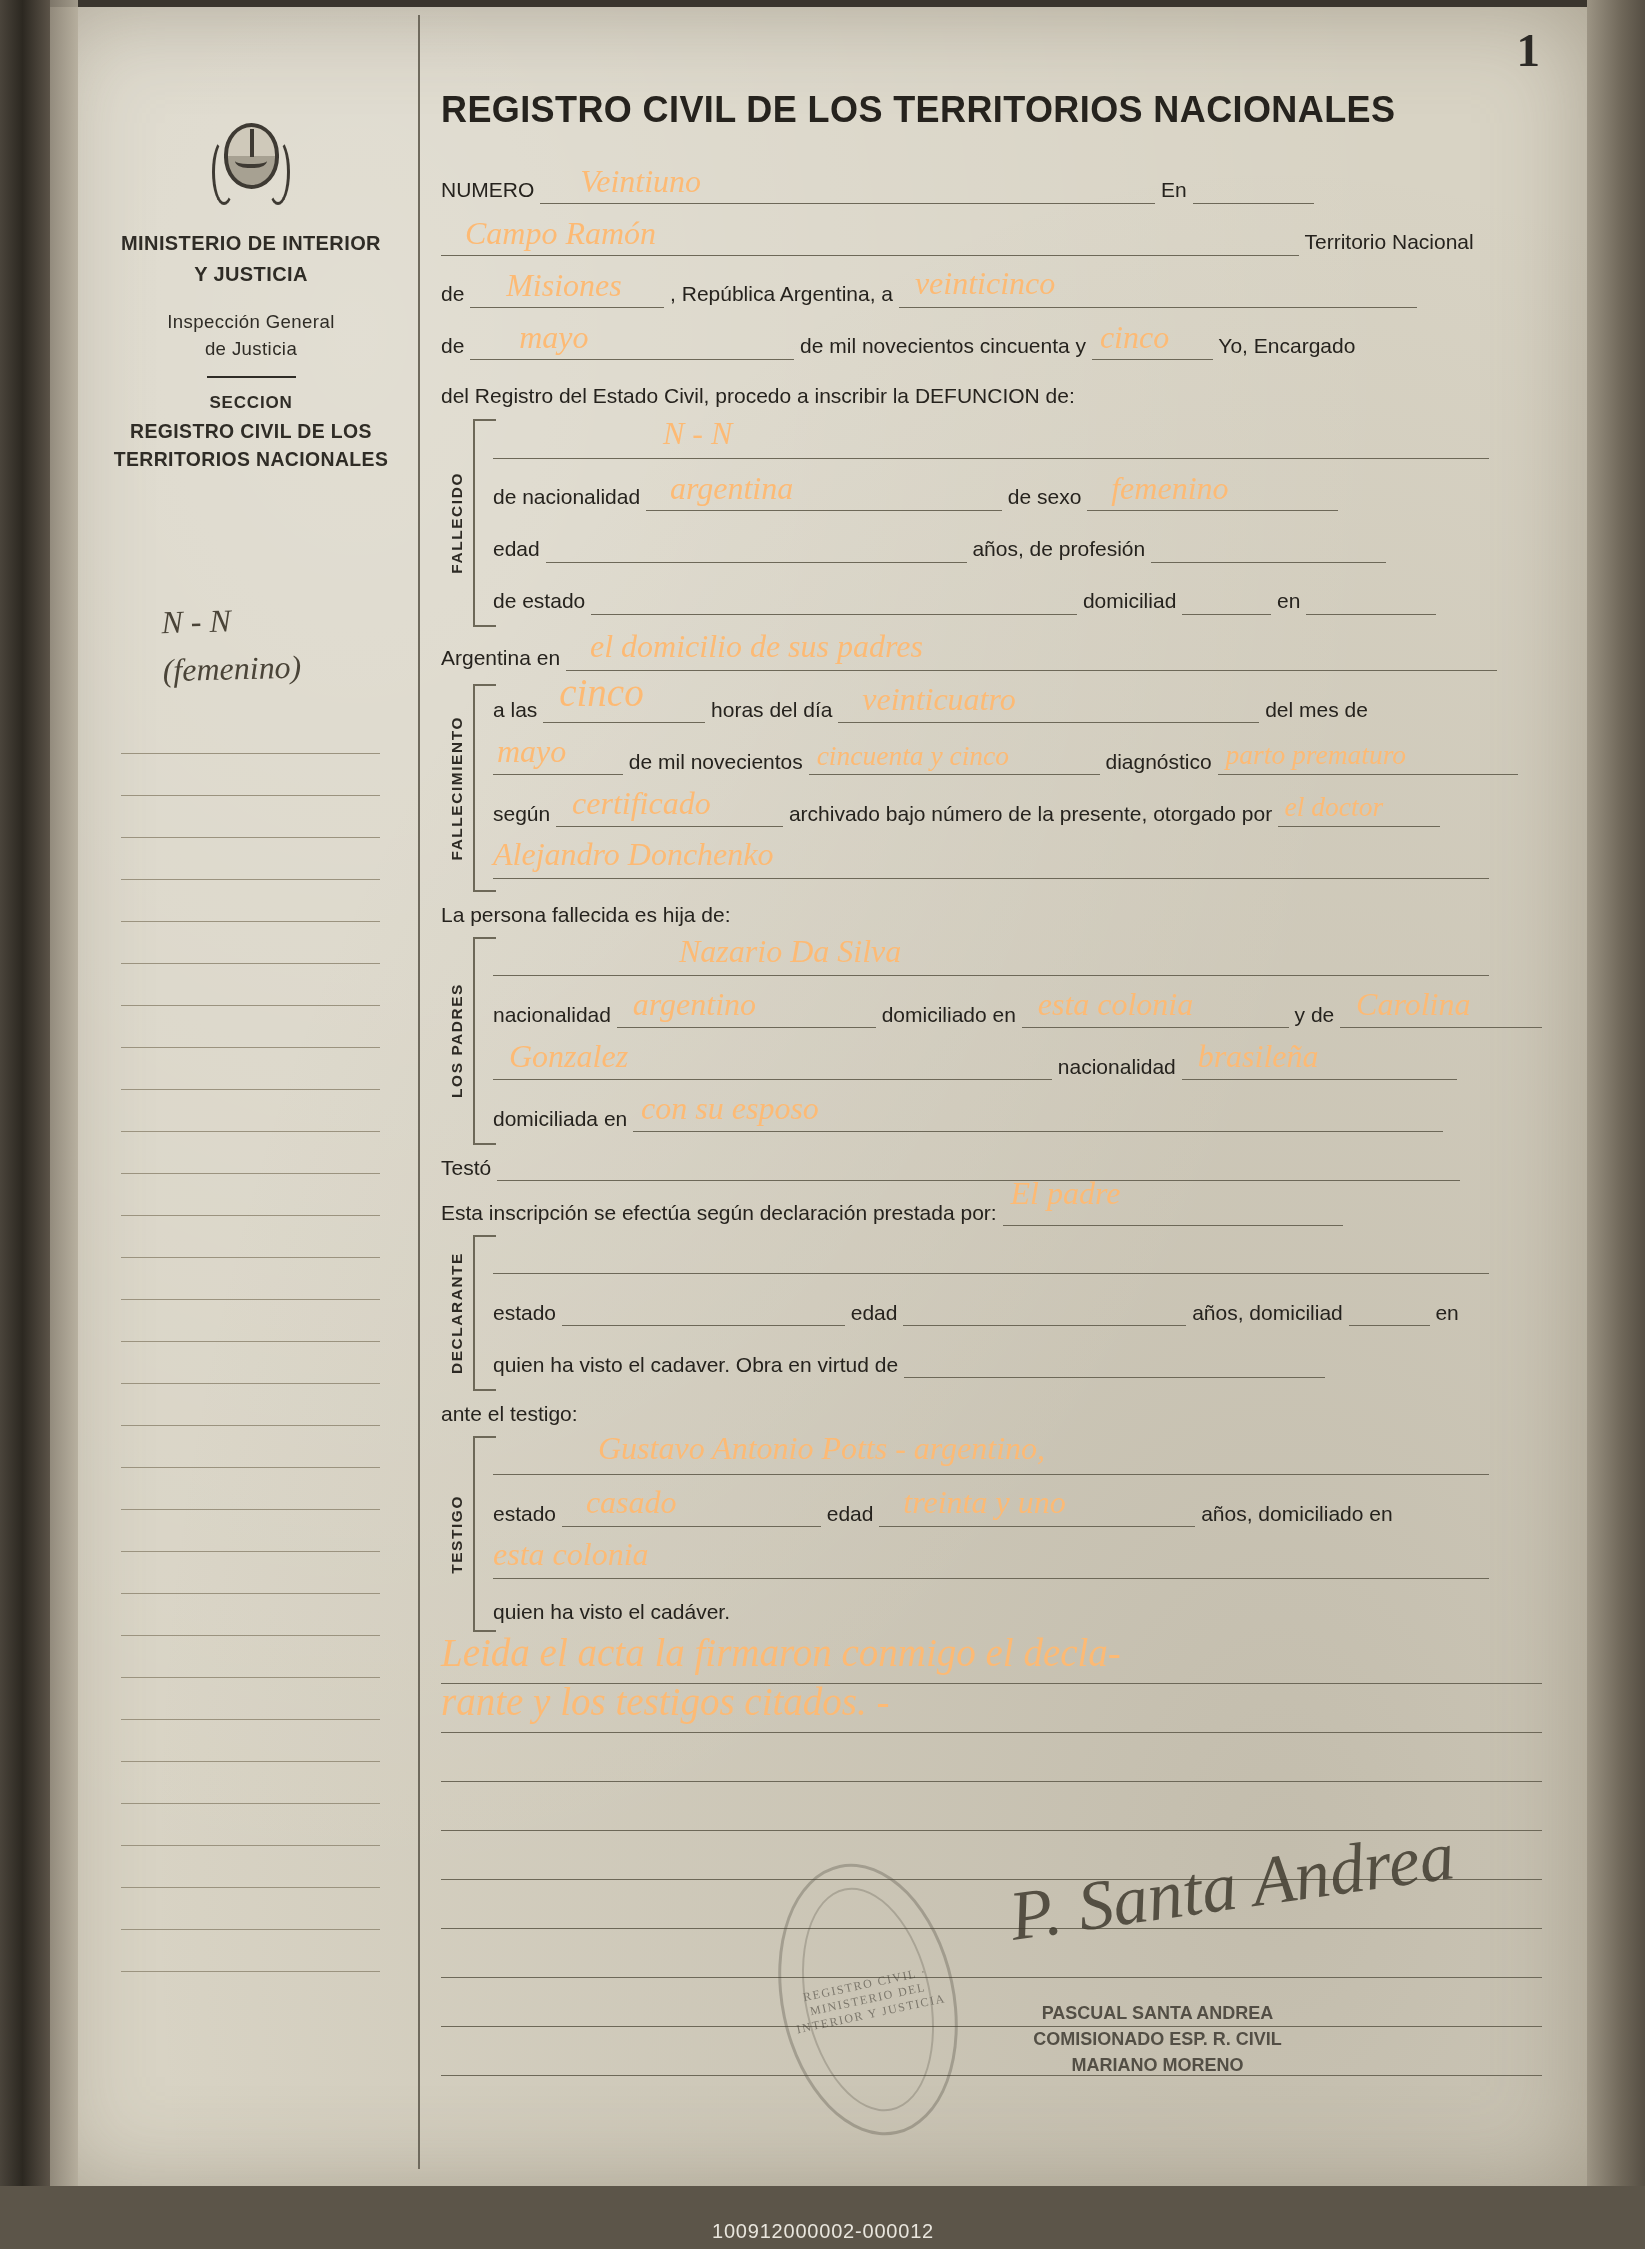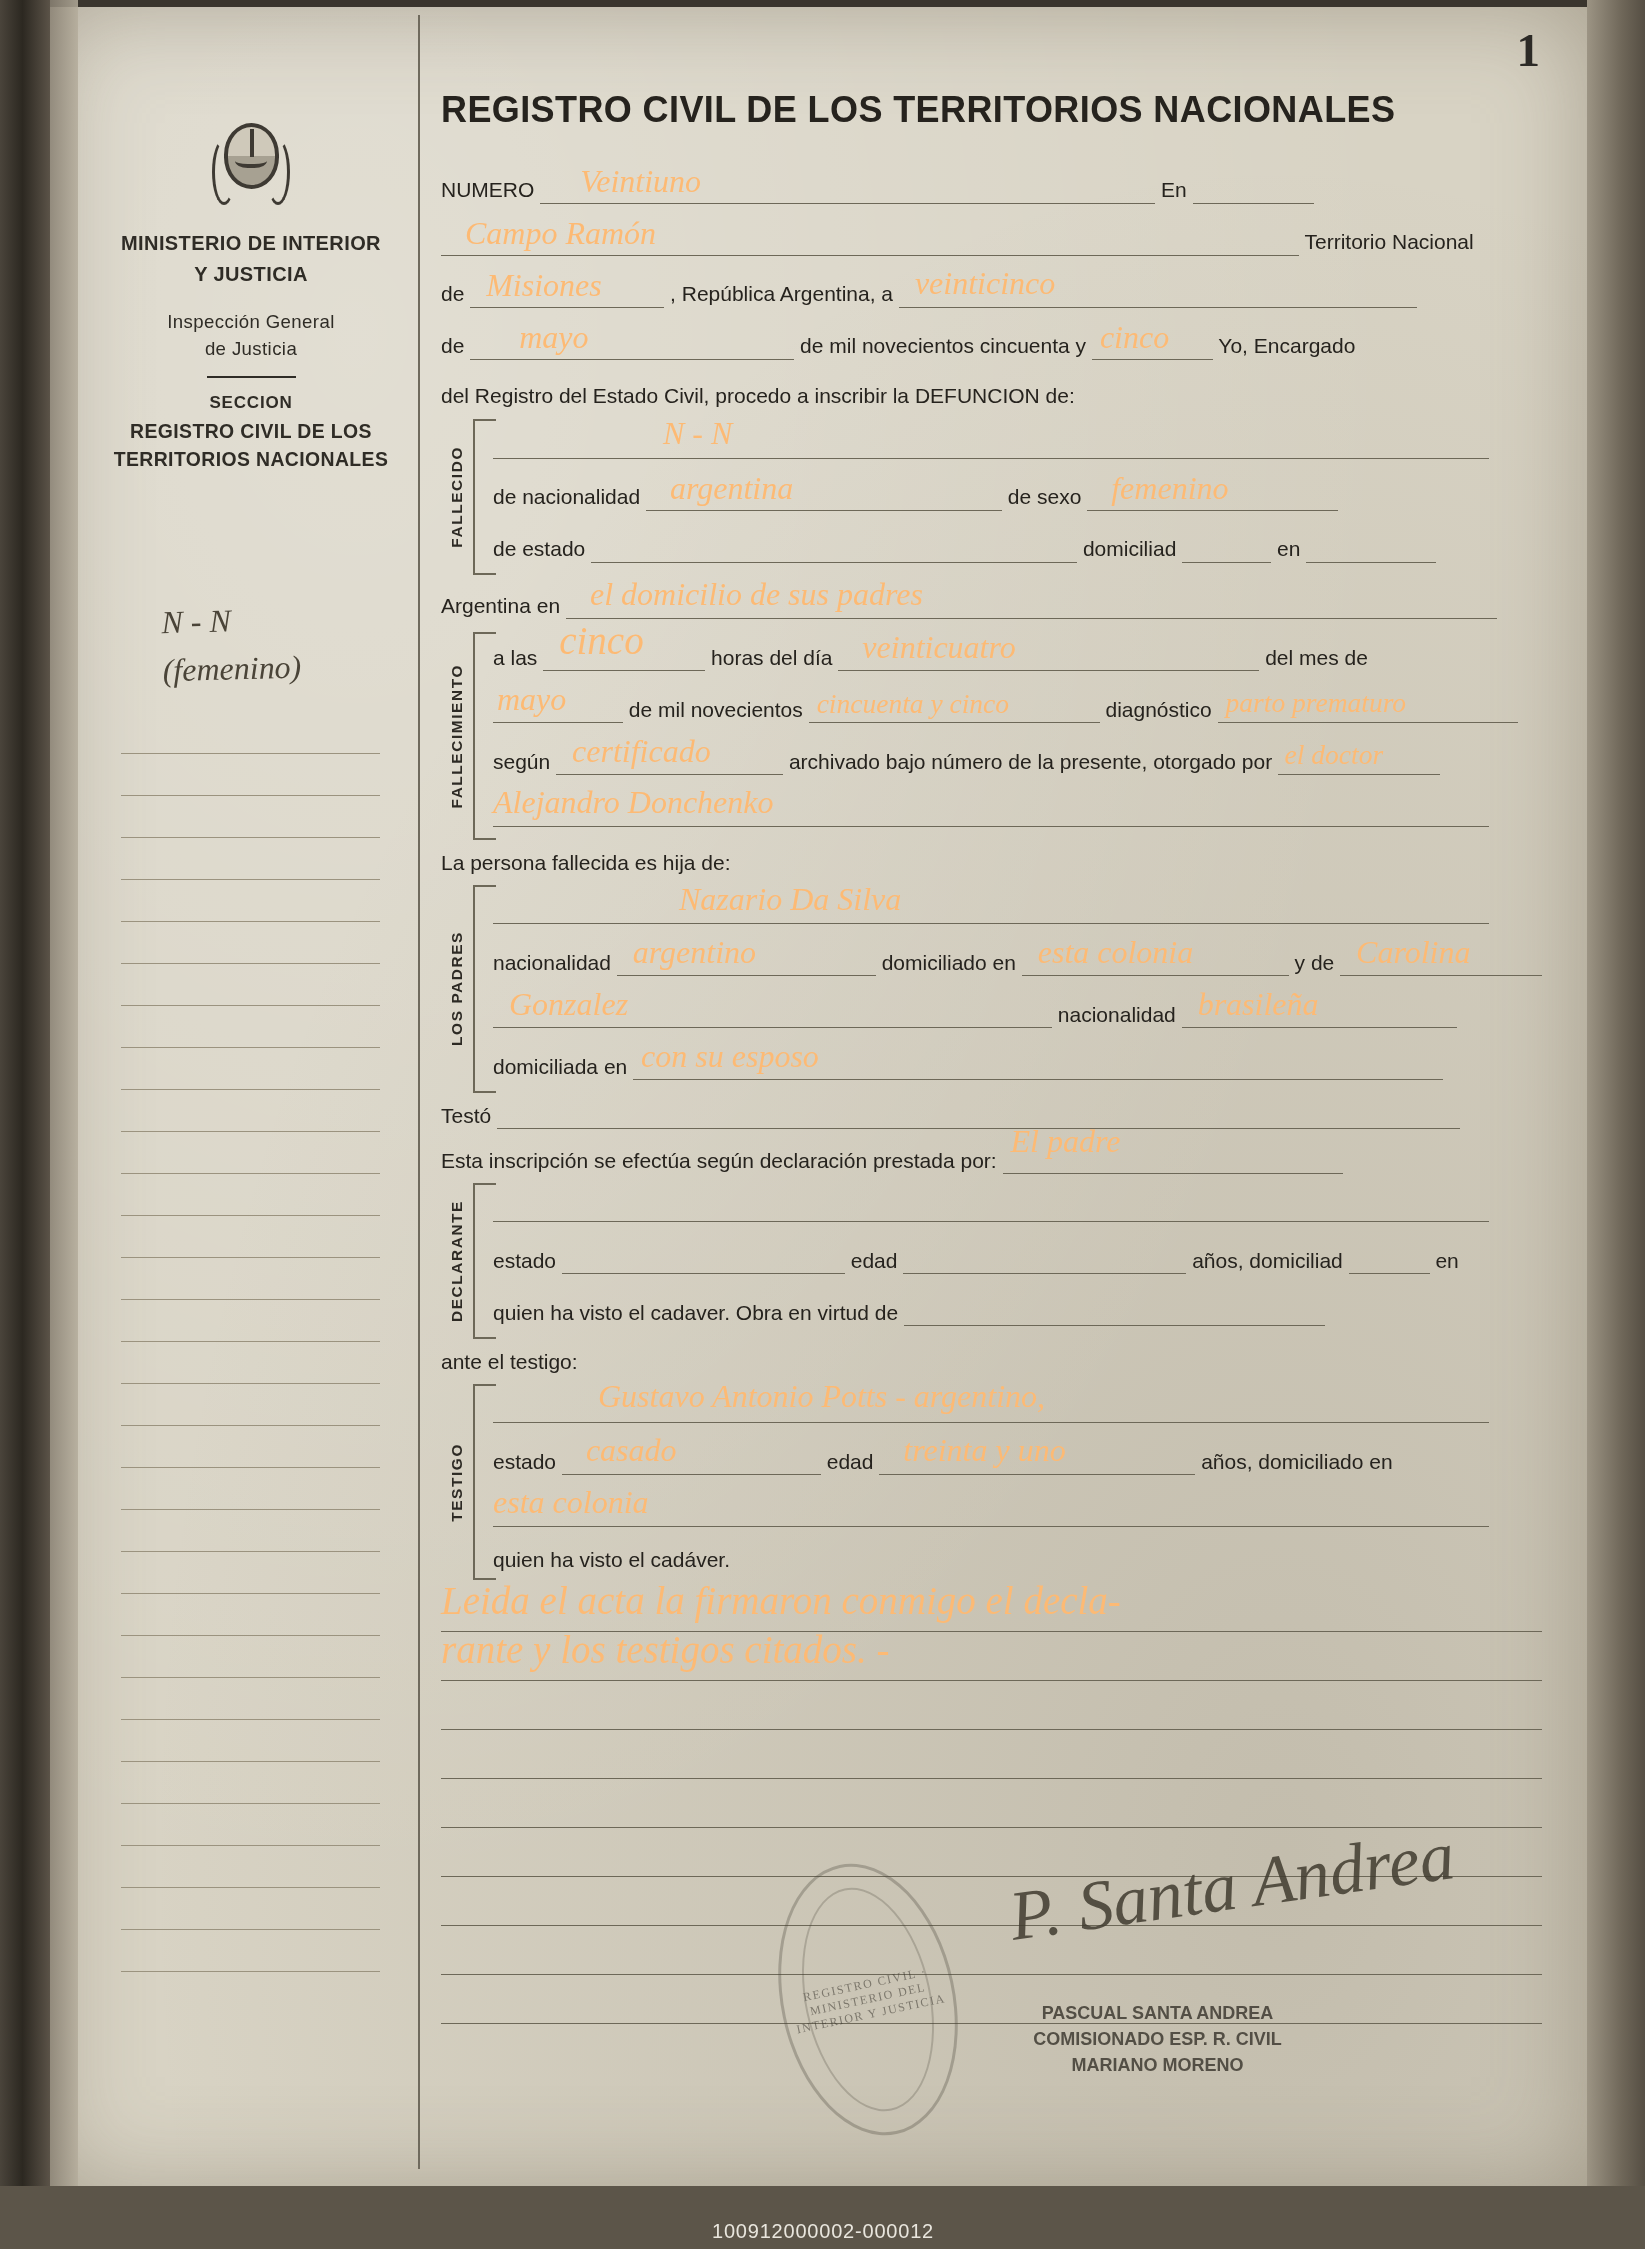--- a/index.html
+++ b/index.html
@@ -305,21 +305,21 @@
     <div class="row">
       <span class="fill" style="width:858px">
         <span class="hw md" style="left:24px; top:-21px">Campo Ramón</span>
       </span>
       <span class="lbl">Territorio Nacional</span>
     </div>
 
     <div class="row">
       <span class="lbl">de</span>
       <span class="fill" style="width:194px">
-        <span class="hw md" style="left:16px; top:-21px">Misiones</span>
+        <span class="hw md" style="left:36px; top:-21px">Misiones</span>
       </span>
       <span class="lbl">, República Argentina, a</span>
       <span class="fill" style="width:518px">
         <span class="hw md" style="left:16px; top:-23px">veinticinco</span>
       </span>
     </div>
 
     <div class="row">
       <span class="lbl">de</span>
       <span class="fill" style="width:324px">
@@ -351,20 +351,30 @@
         <span class="lbl">de nacionalidad</span>
         <span class="fill" style="width:356px">
           <span class="hw md" style="left:24px; top:-21px">argentina</span>
         </span>
         <span class="lbl">de sexo</span>
         <span class="fill" style="width:251px">
           <span class="hw md" style="left:24px; top:-21px">femenino</span>
         </span>
       </div>
 
+      <div class="row">
+        <span class="lbl">edad</span>
+        <span class="fill" style="width:421px">
+          <span class="hw md" style="left:24px; top:-21px"></span>
+        </span>
+        <span class="lbl">años, de profesión</span>
+        <span class="fill" style="width:235px">
+          <span class="hw md" style="left:24px; top:-21px"></span>
+        </span>
+      </div>
 
       <div class="row">
         <span class="lbl">de estado</span>
         <span class="fill" style="width:486px">
           <span class="hw md" style="left:24px; top:-21px"></span>
         </span>
         <span class="lbl">domiciliad</span>
         <span class="fill" style="width:89px"></span>
         <span class="lbl">en</span>
         <span class="fill" style="width:130px">

